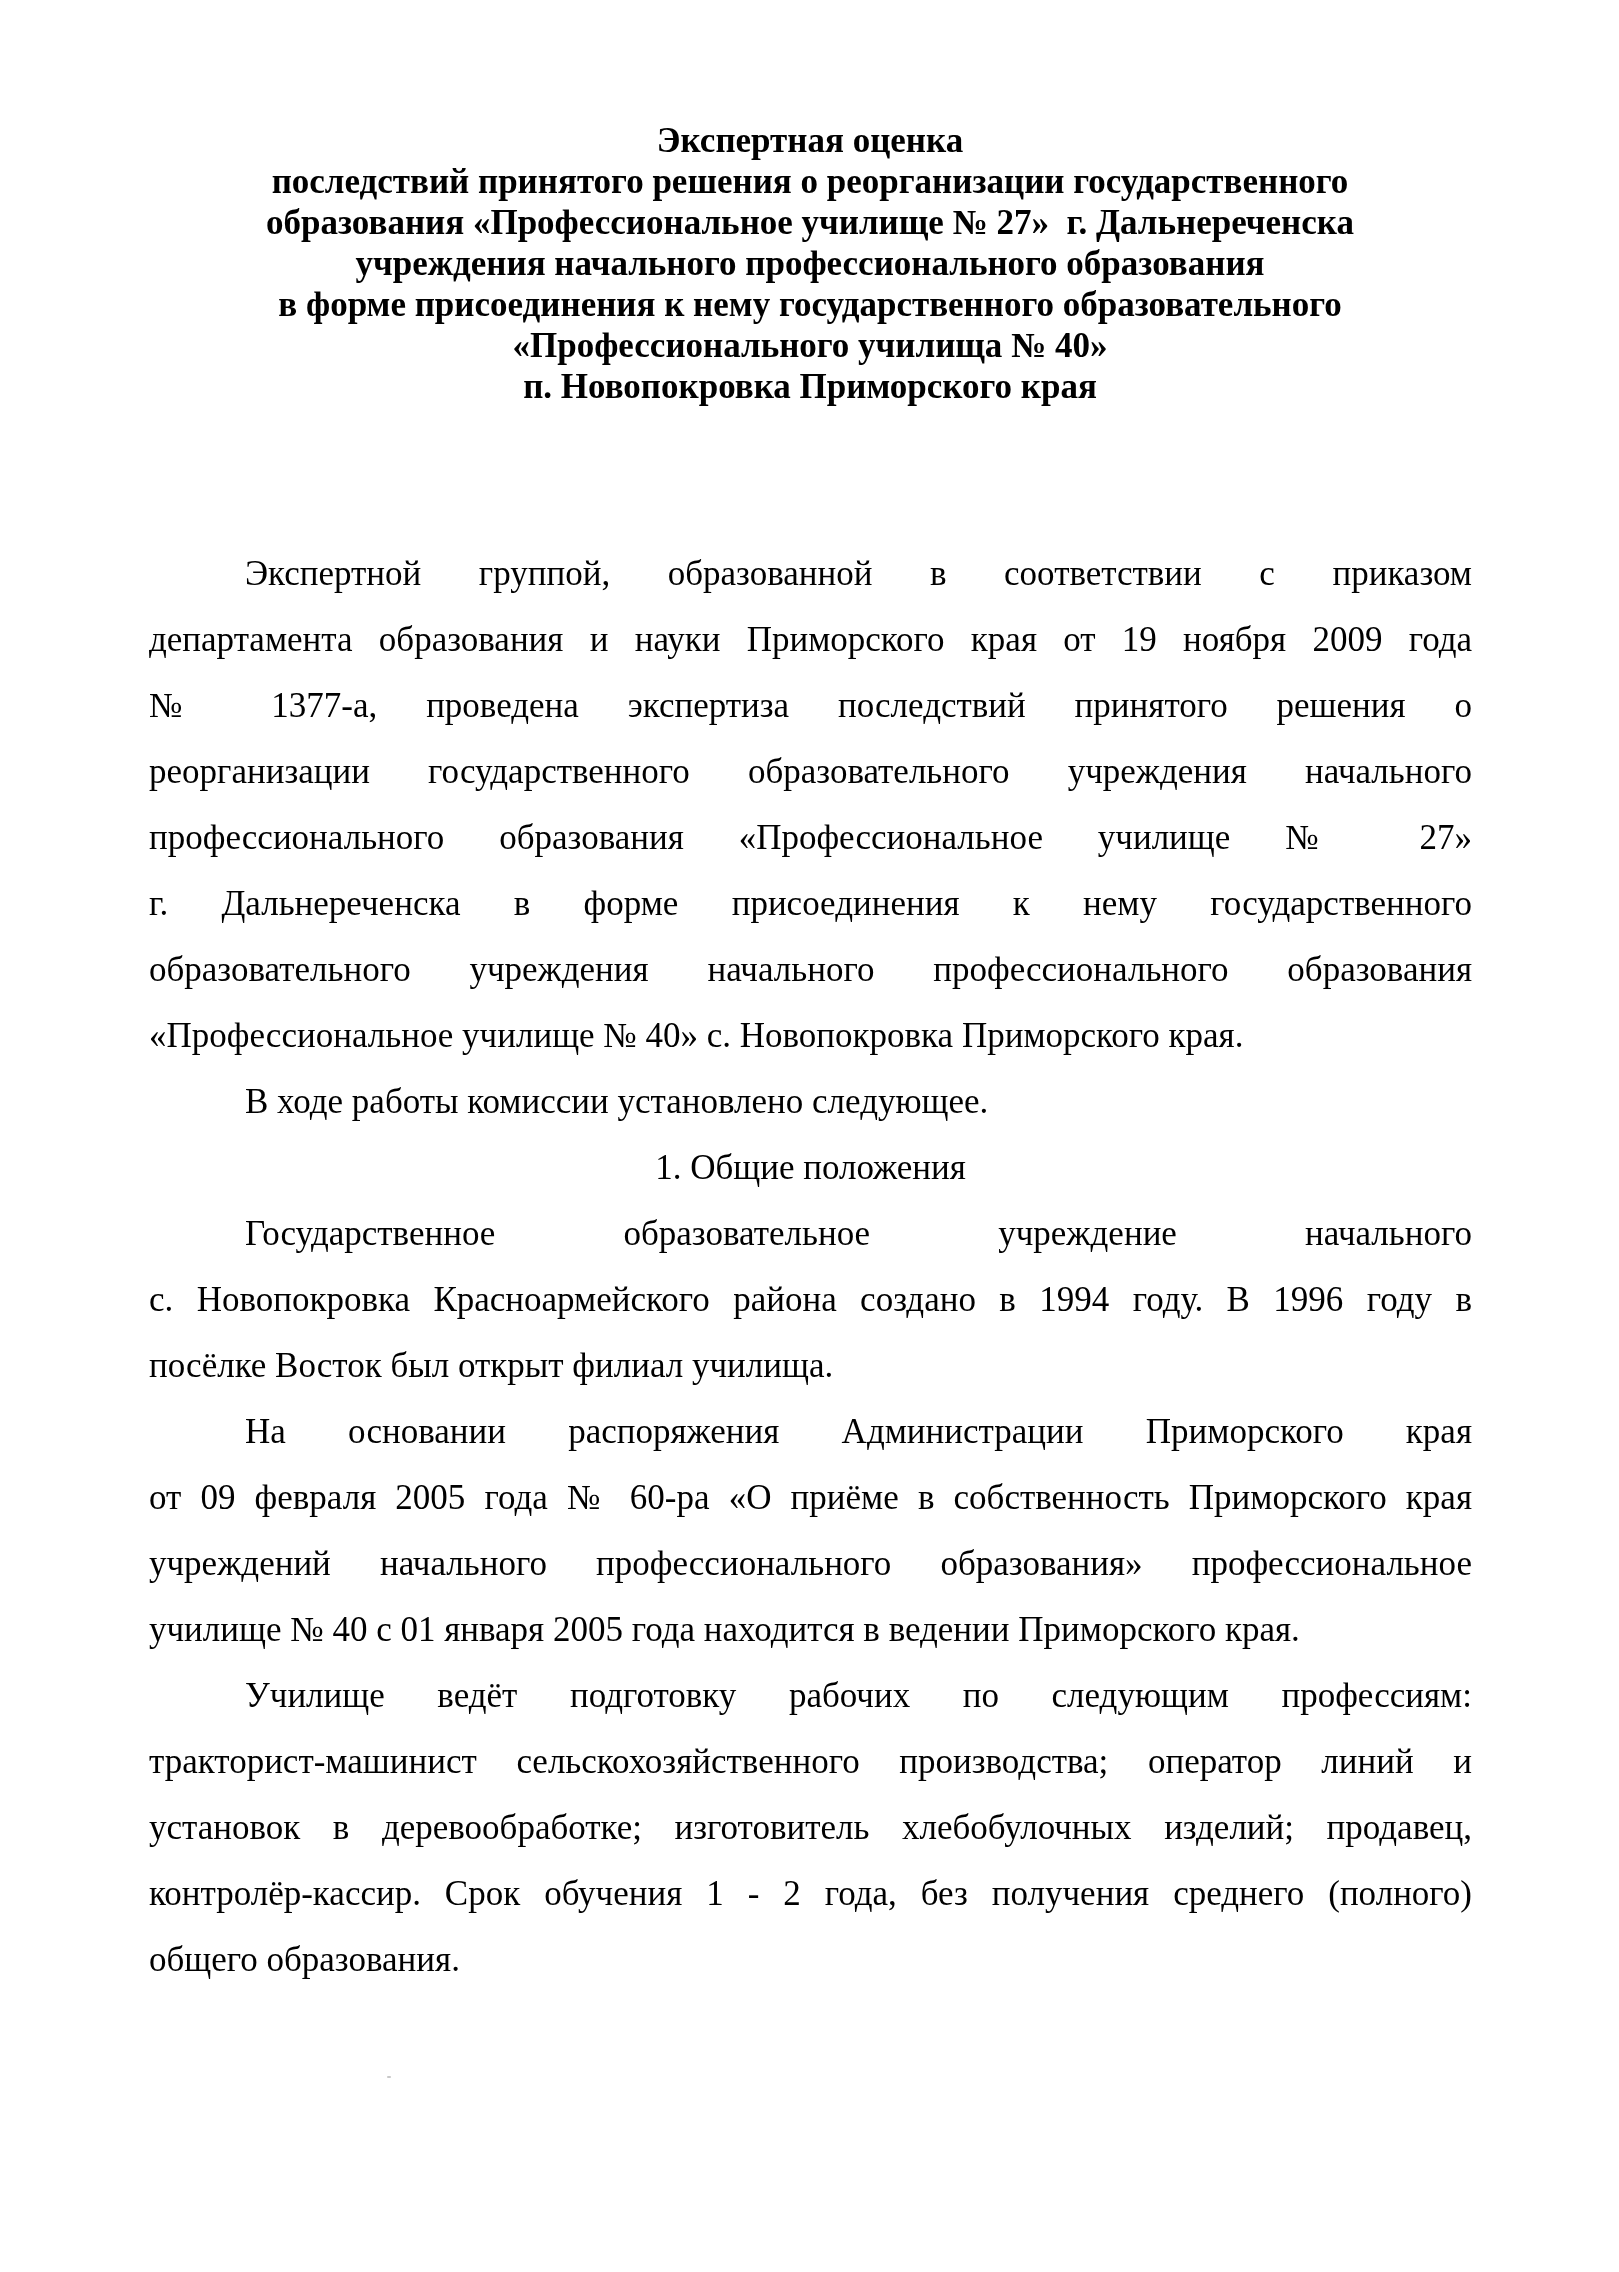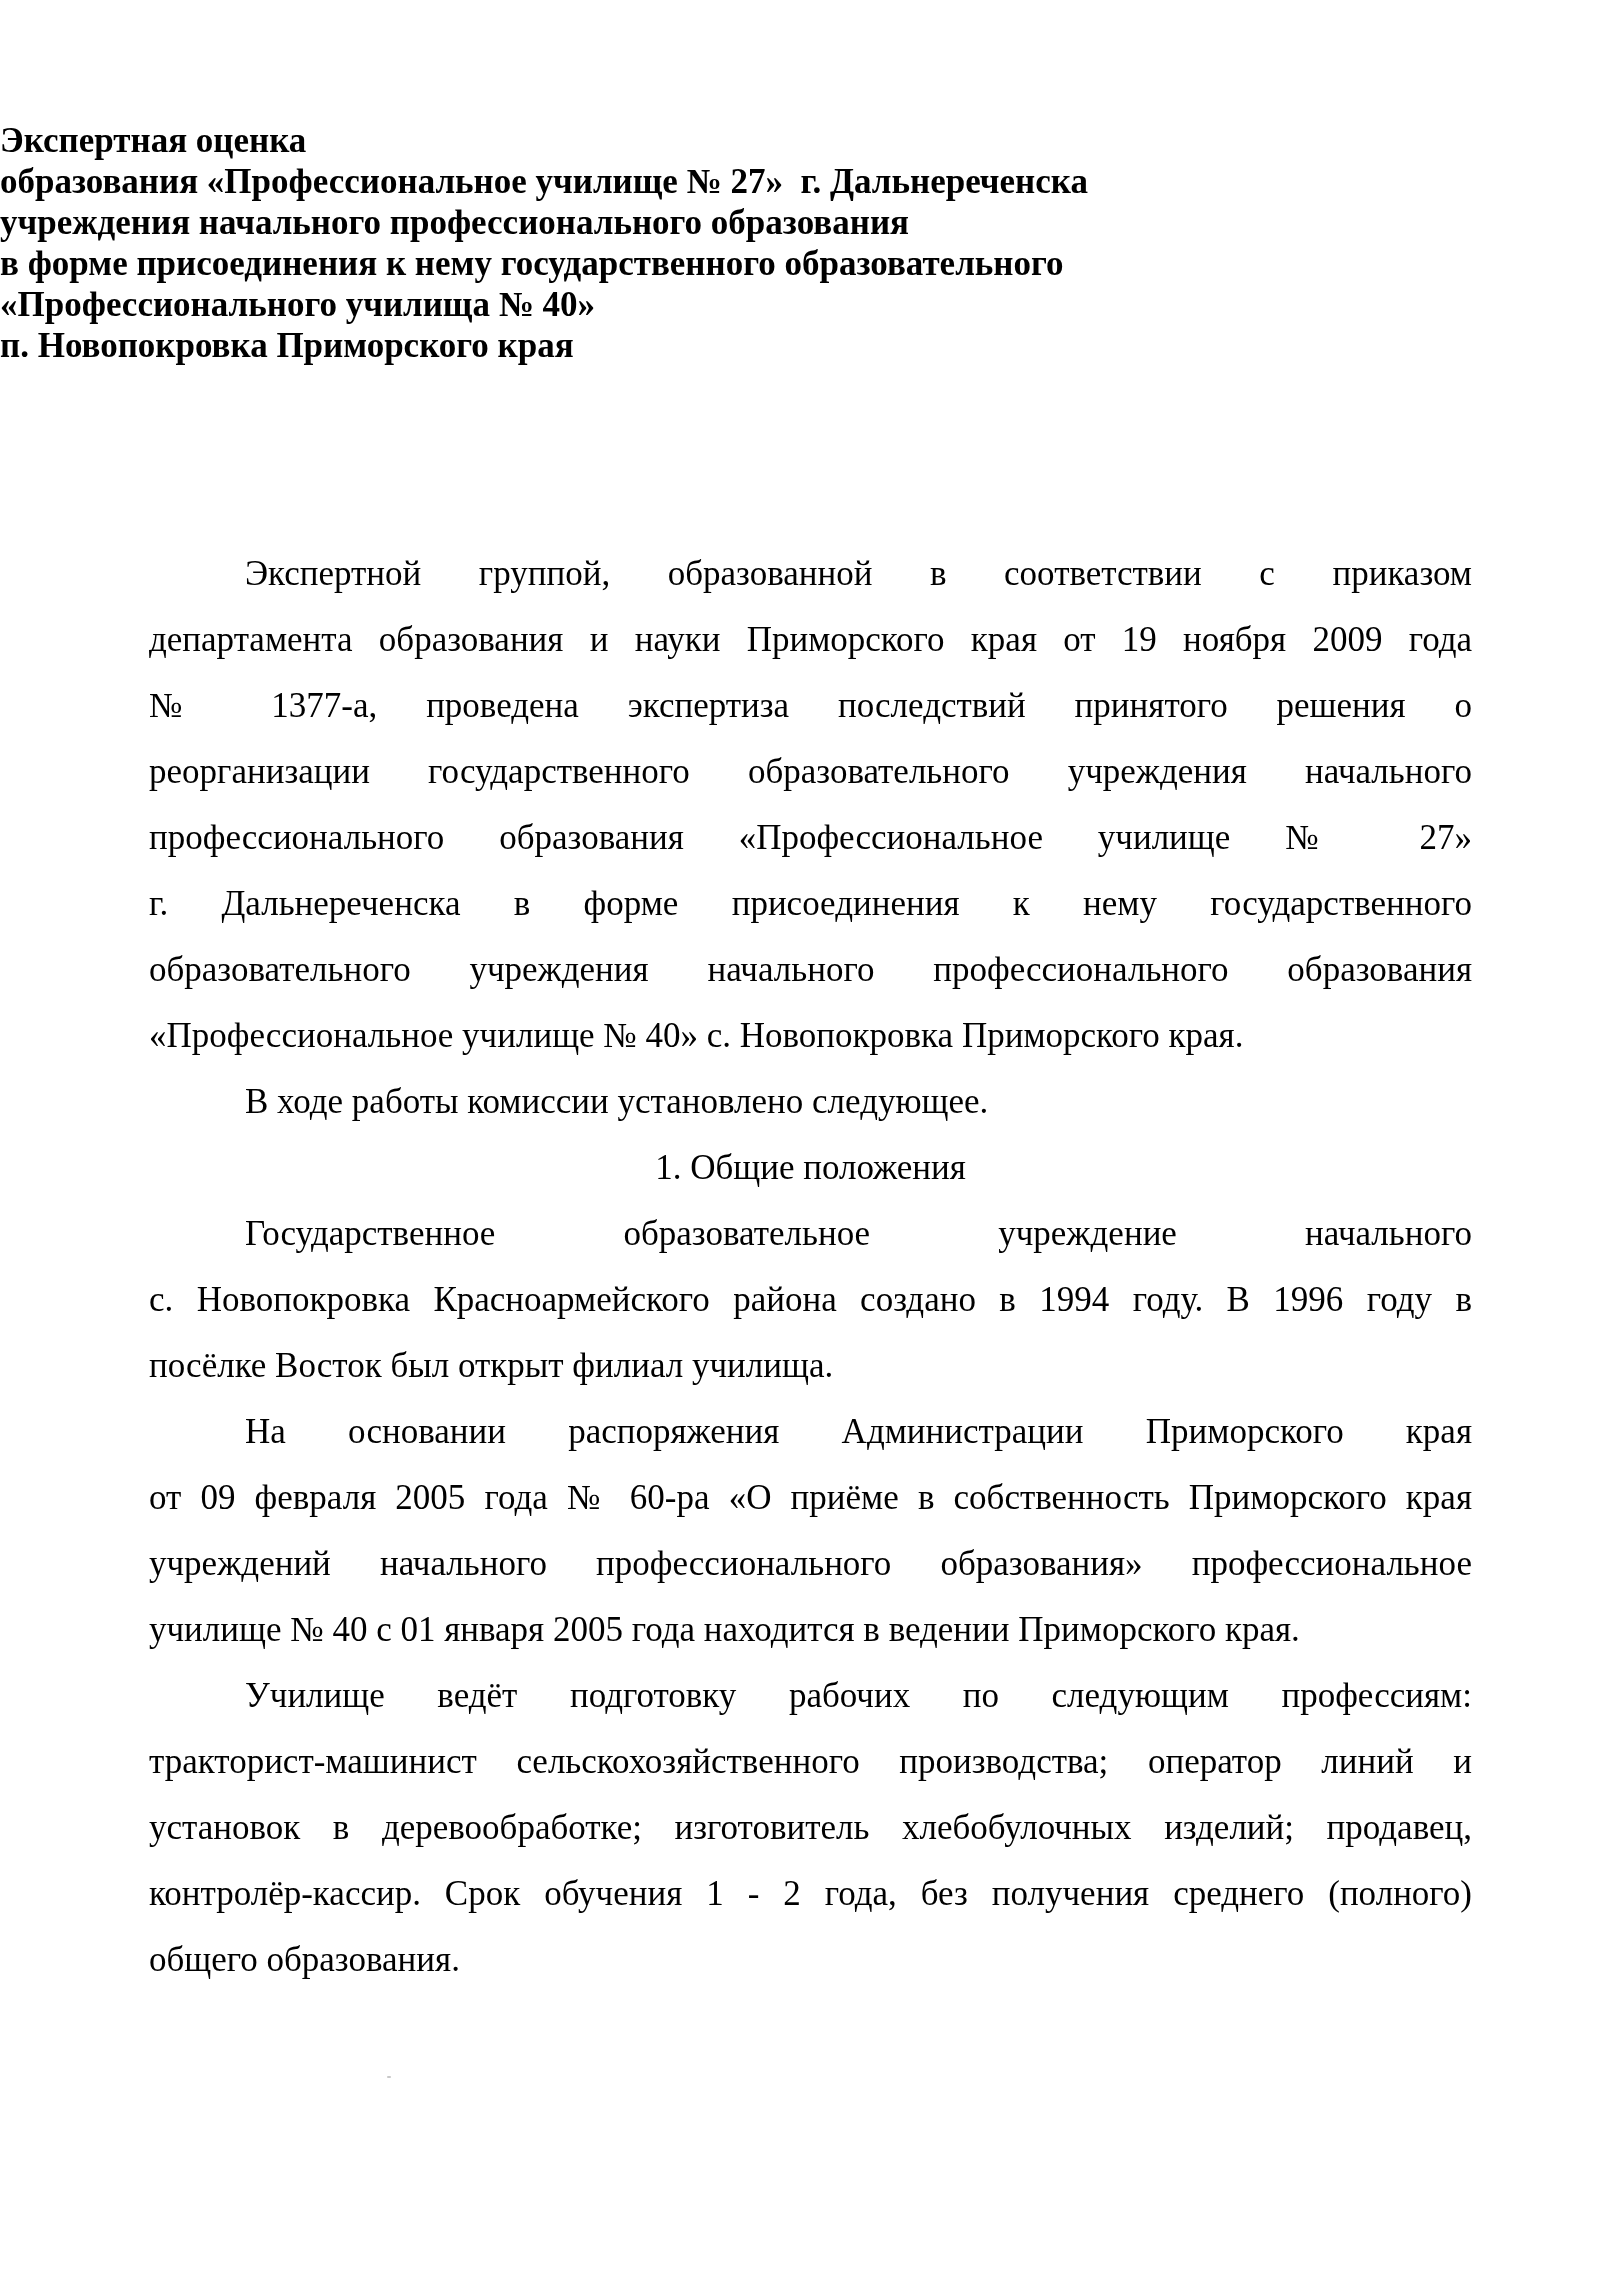--- a/index.html
+++ b/index.html
@@ -14,20 +14,21 @@
     background: #ffffff;
     color: #000000;
     font-family: "Liberation Serif", "DejaVu Serif", serif;
     overflow: hidden;
   }
   .title-block {
     position: absolute;
     top: 120px;
     left: 0;
     width: 1620px;
+    text-align: center;
     font-weight: bold;
     font-size: 35px;
     line-height: 41px;
   }
   .title-line {
     white-space: pre-wrap;
   }
   .body-block {
     position: absolute;
     top: 541px;
@@ -60,20 +61,21 @@
     opacity: 0.55;
     border-radius: 1.3px;
   }
 </style>
 </head>
 <body>
 
 <div class="page">
   <header class="title-block">
       <div class="title-line">Экспертная оценка</div>
+      <div class="title-line">последствий принятого решения о реорганизации государственного</div>
       <div class="title-line">образования «Профессиональное училище № 27»  г. Дальнереченска</div>
       <div class="title-line">учреждения начального профессионального образования</div>
       <div class="title-line">в форме присоединения к нему государственного образовательного</div>
       <div class="title-line">«Профессионального училища № 40»</div>
       <div class="title-line">п. Новопокровка Приморского края</div>
     </header>
   <main class="body-block">
       <div class="line indent">Экспертной группой, образованной в соответствии с приказом</div>
       <div class="line">департамента образования и науки Приморского края от 19 ноября 2009 года</div>
       <div class="line">№ 1377-а, проведена экспертиза последствий принятого решения о</div>

